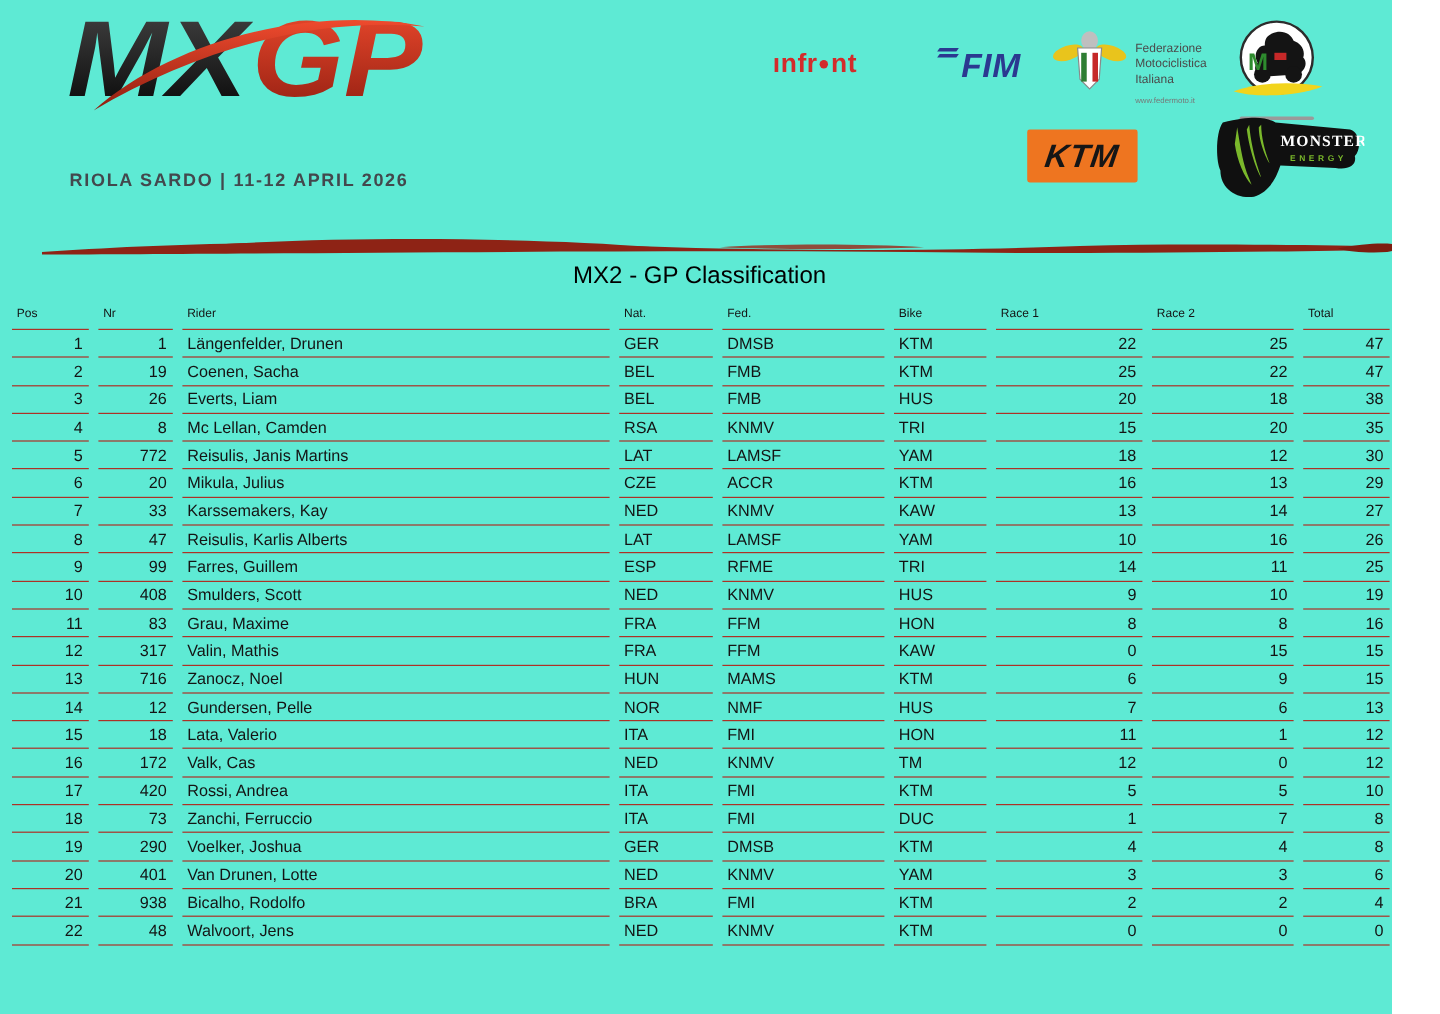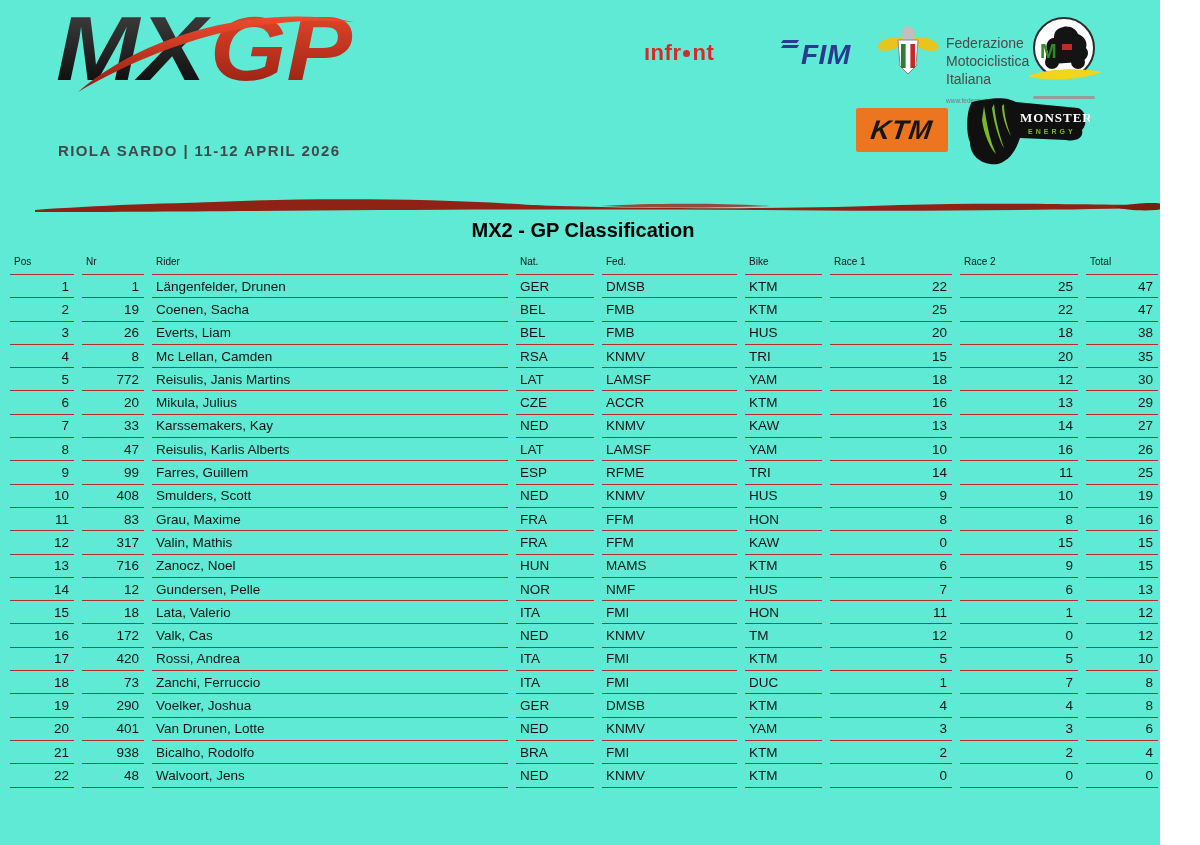--- a/index.html
+++ b/index.html
@@ -30,36 +30,36 @@
     color:#D32B2B; letter-spacing:0.5px; }
   .sp-infront .dot { display:inline-block; width:7px; height:7px; border-radius:50%;
     background:#D32B2B; margin:0 2px 2px 2px; vertical-align:middle; }
   .sp-fim { position:absolute; left:782px; top:38px; font-size:28px; font-weight:900;
     font-style:italic; color:#2B3990; letter-spacing:0.5px; }
   .sp-fim .speed { display:inline-block; vertical-align:14px; margin-right:3px; }
   .sp-fim .speed i { display:block; width:16px; height:3px; background:#2B3990;
     margin:2px 0; transform:skewX(-35deg); }
   .sp-fmi { position:absolute; left:876px; top:22px; display:flex; }
   .fmi-text { margin-left:6px; padding-top:12px; }
-  .fmi-text .line { font-size:14px; color:#4b4b4b; line-height:1.3; }
+  .fmi-text .line { font-size:10px; color:#4b4b4b; line-height:1.3; }
   .fmi-text .url { font-size:6.5px; color:#777; margin-top:8px; }
   .sp-motoclub { position:absolute; left:1022px; top:14px; width:84px; text-align:center; }
   .sp-motoclub .tinytext { margin:2px auto 0; width:62px; height:3px; background:#9a9a9a;
     border-radius:2px; }
   .sp-ktm { position:absolute; left:856px; top:108px; width:92px; height:44px;
     background:#EE7520; border-radius:2px; display:flex; align-items:center; justify-content:center; }
   .sp-ktm .ktm-text { font-size:27px; font-weight:900; font-style:italic; color:#161616;
     letter-spacing:1px; transform:skewX(-8deg); }
-  .sp-monster { position:absolute; left:958px; top:94px; }
+  .sp-monster { position:absolute; left:1005px; top:94px; }
 
   .brush-line { position:absolute; left:0; top:193px; }
 
   
   .doc-title { position:absolute; top:219px; left:0; width:1166px; text-align:center;
-    font-size:20px; font-weight:bold; color:#000; }
+    font-size:20px; font-weight:normal; color:#000; }
 
   
   table.classification {
     position:absolute; left:2px; top:248px; width:1164px;
     border-collapse:separate; border-spacing:8px 0; table-layout:fixed;
     font-size:13.5px; color:#141414;
   }
   .classification th, .classification td {
     position:relative; border-bottom:1.5px solid #AD3126;
     height:23.3px; padding:0 4px; overflow:hidden; white-space:nowrap;

